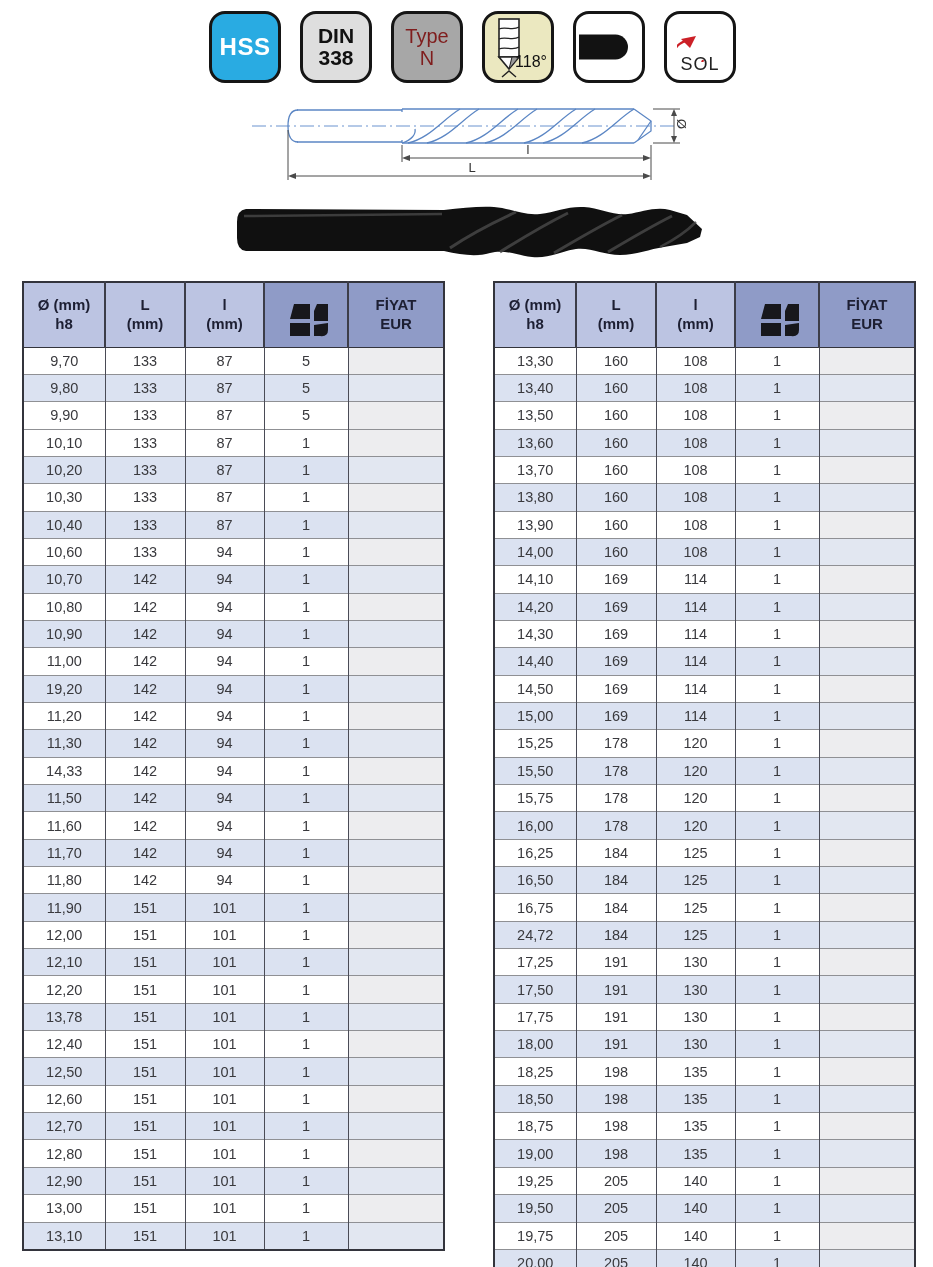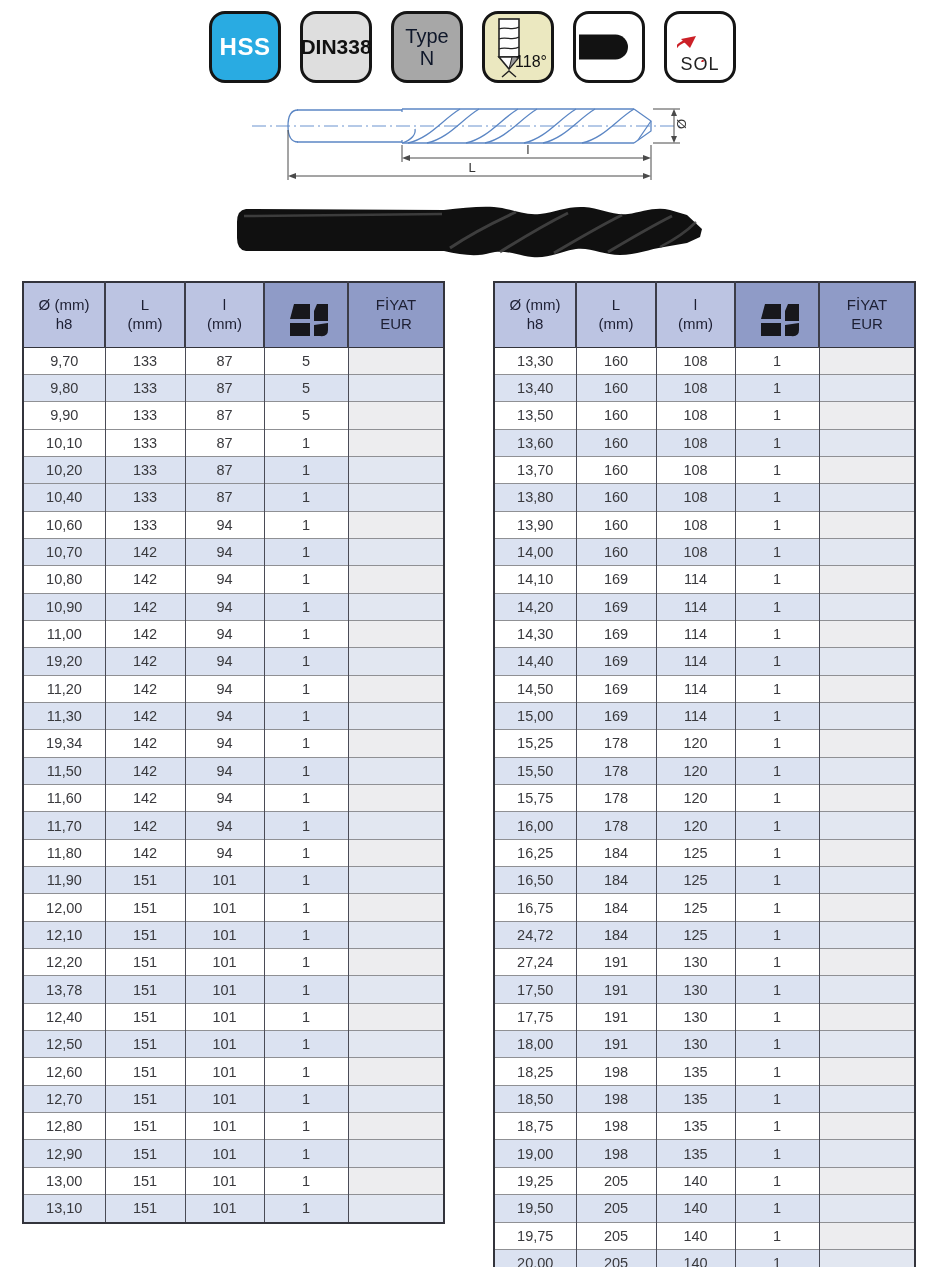--- a/index.html
+++ b/index.html
@@ -5,24 +5,24 @@
   html,body{margin:0;padding:0;background:#ffffff;}
   .page{position:relative;width:933px;height:1267px;background:#ffffff;overflow:hidden;
         font-family:"Liberation Sans", sans-serif;}
 
   
   .badges{position:absolute;left:209px;top:11px;display:flex;gap:19px;}
   .badge{width:72px;height:72px;box-sizing:border-box;border:3px solid #151515;border-radius:16px;
          display:flex;align-items:center;justify-content:center;position:relative;background:#fff;}
   .badge-hss{background:#29abe2;}
   .badge-hss span{color:#fff;font-weight:bold;font-size:24px;letter-spacing:.5px;}
-  .badge-din{background:#dedede;flex-direction:row;}
+  .badge-din{background:#dedede;flex-direction:column;}
   .badge-din span{color:#111;font-weight:bold;font-size:21px;line-height:1.05;}
   .badge-type{background:#a7a7a7;flex-direction:column;}
-  .badge-type span{color:#0f172a;font-size:20px;line-height:1.1;}
+  .badge-type span{color:#7f1d1d;font-size:20px;line-height:1.1;}
   .badge-angle{background:#ebe8c0;}
   .badge-angle .angle-label{position:absolute;right:4px;bottom:9px;font-weight:normal;font-size:16px;color:#111;}
   .badge-angle svg{position:absolute;left:4px;top:2px;}
   .badge-shank .shank-bar{position:absolute;left:3px;top:50%;transform:translateY(-50%);
          width:49px;height:25px;background:#121212;border-radius:0 13px 13px 0;}
   .badge-sol{flex-direction:column;}
   .badge-sol svg{position:absolute;top:4px;left:10px;}
   .badge-sol .sol-label{position:absolute;bottom:5px;left:0;right:0;text-align:center;
          font-size:18px;color:#222;letter-spacing:1px;}
 
@@ -33,21 +33,21 @@
   .tech-drawing .dim{stroke:#4a4a4a;fill:none;stroke-width:1;}
   .tech-drawing .dimf{fill:#4a4a4a;stroke:none;}
   .tech-drawing text{fill:#333;font-size:13px;font-family:"Liberation Sans",sans-serif;}
   .photo{position:absolute;left:232px;top:197px;}
 
   
   table.spec{position:absolute;top:281px;border-collapse:collapse;table-layout:fixed;
              border:2px solid #33343c;background:#fff;}
   table.spec.left{left:22px;}
   table.spec.right{left:493px;}
-  table.spec th{height:57px;background:#bcc4e2;color:#1d1f33;font-weight:normal;font-size:15px;
+  table.spec th{height:57px;background:#bcc4e2;color:#1d1f33;font-weight:bold;font-size:15px;
                 line-height:1.25;white-space:pre-line;text-align:center;vertical-align:middle;
                 border-left:2px solid #3c3d48;border-bottom:1.5px solid #33343c;padding:0;margin-left:35px;}
   table.spec th:first-child{border-left:none;}
   table.spec th.dark{background:#8f9bc7;}
   table.spec td{height:26.35px;text-align:center;vertical-align:middle;font-size:14.5px;color:#39393d;
                 border-left:1.6px solid #4a4b56;border-top:1px solid #8f9094;padding:0;}
   table.spec td:first-child{border-left:none;}
   table.spec tr.alt td{background:#dbe2f1;}
   table.spec td.price{background:#ededef;}
   table.spec tr.alt td.price{background:#e2e7f1;}
@@ -213,20 +213,27 @@
           <td>1</td>
           <td class="price"></td>
         </tr>
         <tr class="alt">
           <td>10,20</td>
           <td>133</td>
           <td>87</td>
           <td>1</td>
           <td class="price"></td>
         </tr>
+        <tr>
+          <td>10,30</td>
+          <td>133</td>
+          <td>87</td>
+          <td>1</td>
+          <td class="price"></td>
+        </tr>
         <tr class="alt">
           <td>10,40</td>
           <td>133</td>
           <td>87</td>
           <td>1</td>
           <td class="price"></td>
         </tr>
         <tr>
           <td>10,60</td>
           <td>133</td>
@@ -277,21 +284,21 @@
           <td class="price"></td>
         </tr>
         <tr class="alt">
           <td>11,30</td>
           <td>142</td>
           <td>94</td>
           <td>1</td>
           <td class="price"></td>
         </tr>
         <tr>
-          <td>19,34</td>
+          <td>14,33</td>
           <td>142</td>
           <td>94</td>
           <td>1</td>
           <td class="price"></td>
         </tr>
         <tr class="alt">
           <td>11,50</td>
           <td>142</td>
           <td>94</td>
           <td>1</td>
@@ -591,21 +598,21 @@
           <td class="price"></td>
         </tr>
         <tr class="alt">
           <td>24,72</td>
           <td>184</td>
           <td>125</td>
           <td>1</td>
           <td class="price"></td>
         </tr>
         <tr>
-          <td>27,24</td>
+          <td>17,25</td>
           <td>191</td>
           <td>130</td>
           <td>1</td>
           <td class="price"></td>
         </tr>
         <tr class="alt">
           <td>17,50</td>
           <td>191</td>
           <td>130</td>
           <td>1</td>

